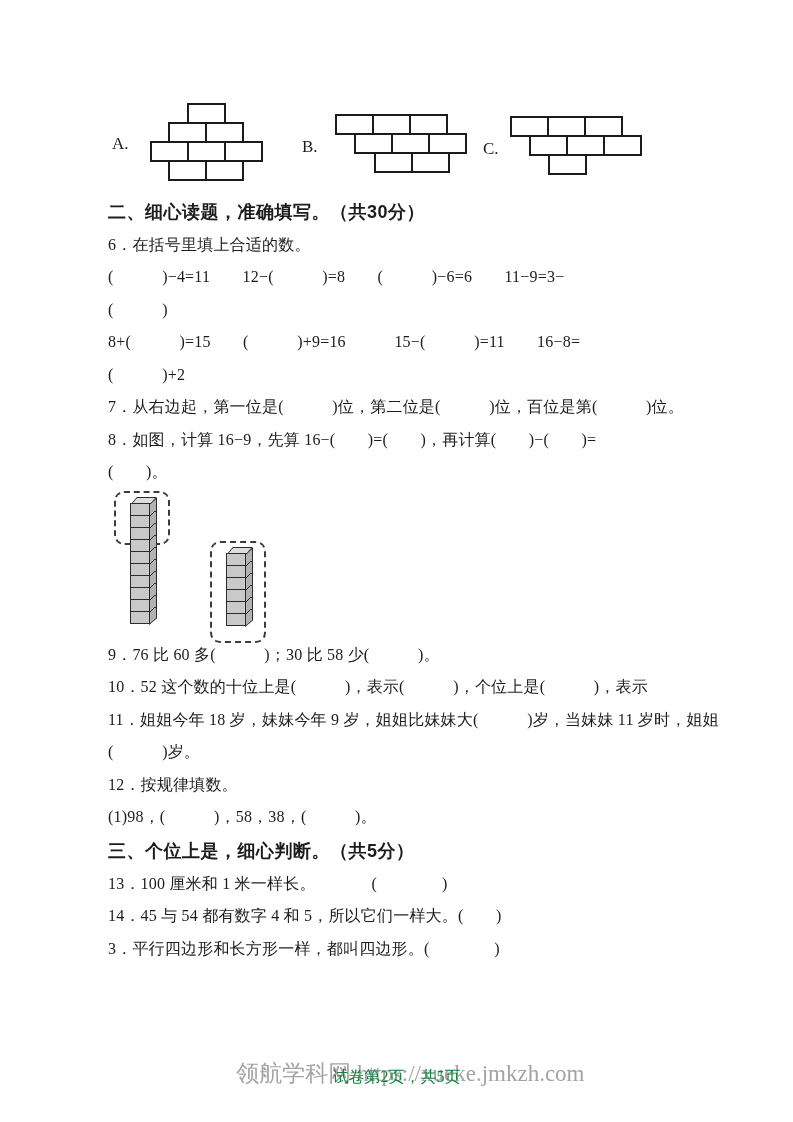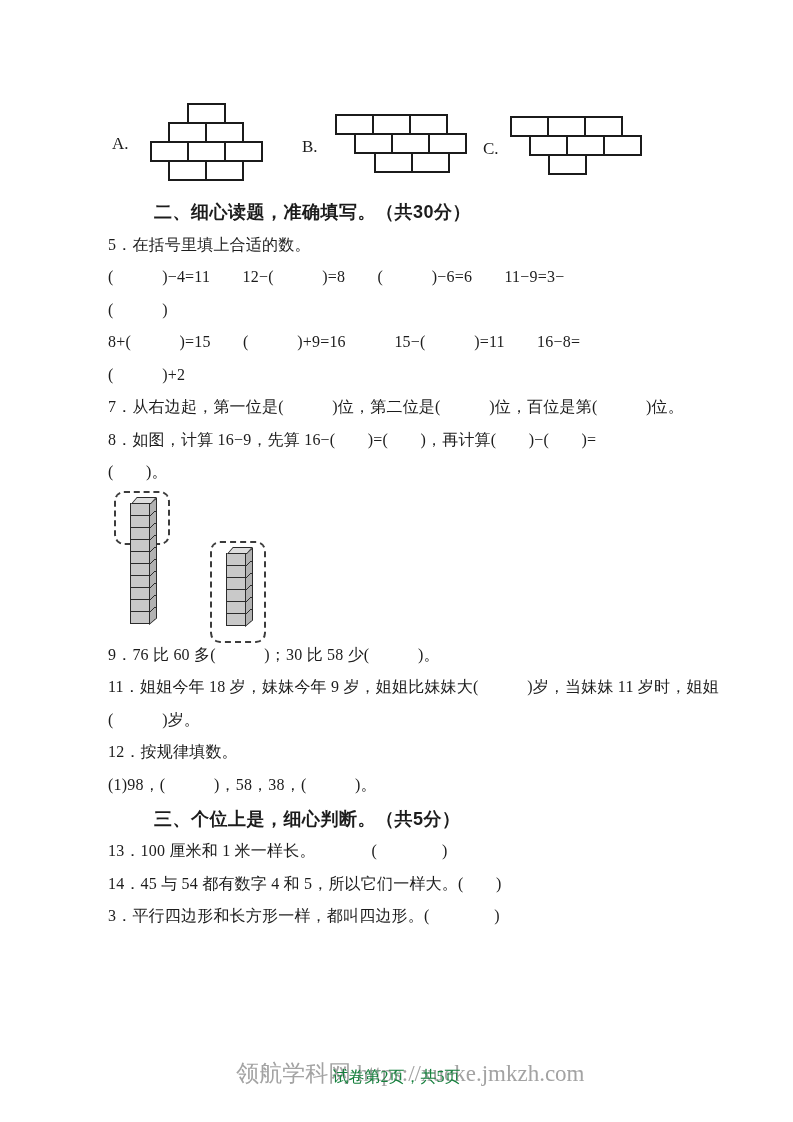--- a/index.html
+++ b/index.html
@@ -15,21 +15,21 @@
   .brick-row + .brick-row{margin-top:-2px;}
   .brick{width:39px;height:21px;border:2px solid #1b1b1b;background:#fff;box-sizing:border-box;flex:0 0 auto;}
   .brick + .brick{margin-left:-2px;}
   
   .line{
     padding-left:108px;height:32.5px;display:flex;align-items:center;
     font-size:16px;white-space:pre;letter-spacing:0.2px;
   }
   .heading{
     font-weight:bold;font-size:18px;height:34px;
-    font-family:"Liberation Sans","DejaVu Sans",sans-serif;letter-spacing:0.5px;margin-left:46px;
+    font-family:"Liberation Sans","DejaVu Sans",sans-serif;letter-spacing:0.5px;
   }
   .answer-gap{margin-left:56px;}
   
   .towers{position:relative;height:150px;}
   .dashed{position:absolute;border:2px dashed #3c3c3c;border-radius:10px;}
   .box1{left:114px;top:2px;width:52px;height:50px;}
   .box2{left:210px;top:52px;width:52px;height:98px;}
   .tower{position:absolute;width:20px;}
   .t1{left:130px;top:14px;}
   .t2{left:226px;top:64px;}
@@ -110,21 +110,21 @@
           <div class="brick"></div>
           <div class="brick"></div>
         </div>
         <div class="brick-row" style="margin-left: 38px;">
           <div class="brick"></div>
         </div>
       </div>
     </div>
 
   <div class="line heading">二、细心读题，准确填写。（共30分）</div>
-  <div class="line">5．在括号里填上合适的数。</div>
+  <div class="line">6．在括号里填上合适的数。</div>
   <div class="line">(　　　)−4=11　　12−(　　　)=8　　(　　　)−6=6　　11−9=3−</div>
   <div class="line">(　　　)</div>
   <div class="line">8+(　　　)=15　　(　　　)+9=16　　　15−(　　　)=11　　16−8=</div>
   <div class="line">(　　　)+2</div>
   <div class="line">7．从右边起，第一位是(　　　)位，第二位是(　　　)位，百位是第(　　　)位。</div>
   <div class="line">8．如图，计算 16−9，先算 16−(　　)=(　　)，再计算(　　)−(　　)=</div>
   <div class="line">(　　)。</div>
 
   <div class="towers">
     <div class="dashed box1"></div>
@@ -149,20 +149,21 @@
         <div class="cube"></div>
         <div class="cube"></div>
         <div class="cube"></div>
         <div class="cube"></div>
         <div class="cube"></div>
         <div class="cube"></div>
       </div>
   </div>
 
   <div class="line">9．76 比 60 多(　　　)；30 比 58 少(　　　)。</div>
+  <div class="line">10．52 这个数的十位上是(　　　)，表示(　　　)，个位上是(　　　)，表示</div>
   <div class="line">11．姐姐今年 18 岁，妹妹今年 9 岁，姐姐比妹妹大(　　　)岁，当妹妹 11 岁时，姐姐</div>
   <div class="line">(　　　)岁。</div>
   <div class="line">12．按规律填数。</div>
   <div class="line">(1)98，(　　　)，58，38，(　　　)。</div>
 
   <div class="line heading">三、个位上是，细心判断。（共5分）</div>
   <div class="line"><span>13．100 厘米和 1 米一样长。</span><span class="answer-gap">(　　　　)</span></div>
   <div class="line">14．45 与 54 都有数字 4 和 5，所以它们一样大。(　　)</div>
   <div class="line">3．平行四边形和长方形一样，都叫四边形。(　　　　)</div>
 

